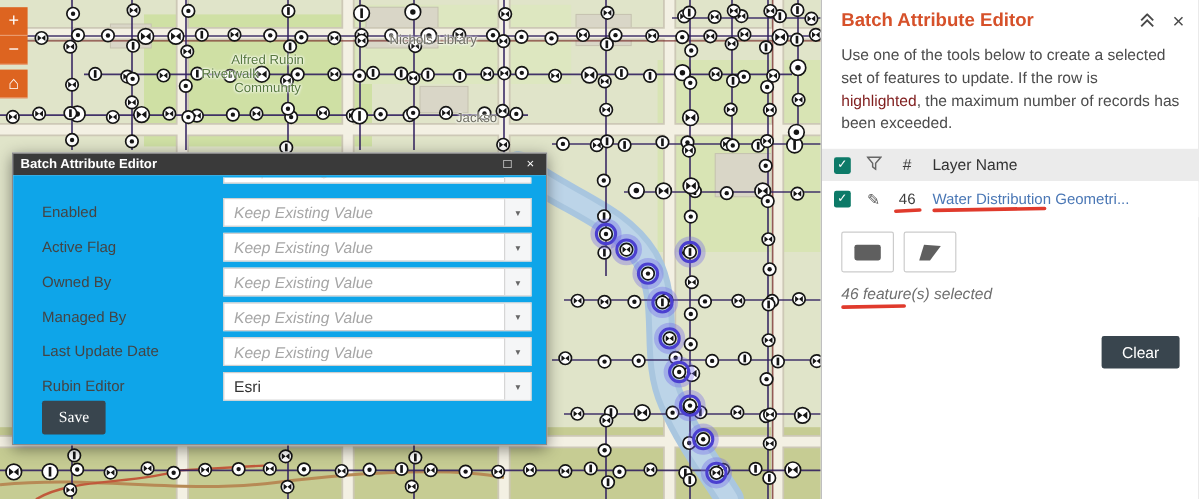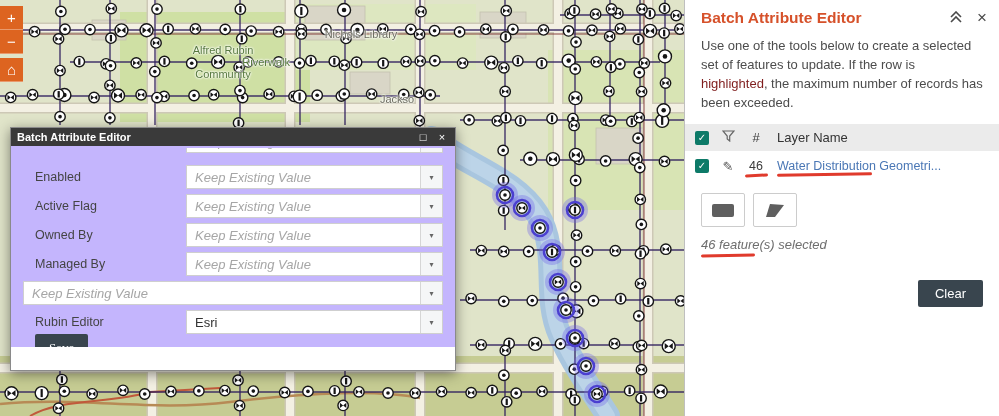--- a/index.html
+++ b/index.html
@@ -16,21 +16,21 @@
         font-size:15px;line-height:23px;text-align:center;cursor:pointer;
         border-bottom:1px solid rgba(255,255,255,.35);}
   #ctrl-home{top:58px;background:#dd6420;}
 
   
   .dialog{position:absolute;left:10px;top:127px;width:446px;height:244px;background:#fff;
           border:1px solid #8a8a8a;box-sizing:border-box;box-shadow:0 3px 12px rgba(0,0,0,.45);}
   .dialog-header{height:18px;background:#3a3a3a;display:flex;align-items:center;padding:0 6px;}
   .dialog-title{flex:1;color:#fff;font-size:11px;font-weight:bold;}
   .dh-icon{width:14px;text-align:center;font-size:11px;line-height:16px;color:#fff;margin-left:5px;cursor:pointer;}
-  .dialog-body{position:relative;height:201px;background:#c4b5fd;overflow:hidden;}
+  .dialog-body{position:relative;height:224px;background:#0ea5e9;overflow:hidden;}
   .form-row{display:flex;align-items:center;height:24px;margin:5px 12px;}
   .form-row label{width:163px;font-size:12.5px;color:#444;padding-left:12px;box-sizing:border-box;}
   .combo{flex:1;display:flex;border:1px solid #cfcfcf;height:24px;background:#fff;box-sizing:border-box;}
   .combo input{flex:1;min-width:0;border:0;outline:none;padding:0 8px;font-size:13px;color:#333;background:transparent;}
   .combo input::placeholder{color:#a6a6a6;font-style:italic;}
   .combo .arrow{width:21px;border-left:1px solid #d6d6d6;background:#f5f6f7;display:flex;
                 align-items:center;justify-content:center;color:#666;font-size:8px;cursor:pointer;}
   .form-row.partial{height:12px;overflow:hidden;margin-top:2px;margin-bottom:3px;}
   .form-row.partial .combo{transform:translateY(-13px);}
   .btn-slate{background:#39454e;color:#fff;font-size:13px;border:none;border-radius:2px;
@@ -609,21 +609,21 @@
         <circle cx="597" cy="394" r="5.2" fill="#fff" stroke="#151515" stroke-width="1.4"></circle>
         <path d="M593.776,391.4208 L597,394 L593.776,396.5792 Z M600.224,391.4208 L597,394 L600.224,396.5792 Z" fill="#151515"></path>
         <circle cx="575" cy="210" r="11" fill="none" stroke="#6f63e8" stroke-width="4" opacity="0.35"></circle>
         <circle cx="575" cy="210" r="8" fill="none" stroke="#4b3fd0" stroke-width="2.6"></circle>
         <circle cx="575" cy="210" r="5.2" fill="#fff" stroke="#151515" stroke-width="1.4"></circle>
         <rect x="573.9" y="206.776" width="2.2" height="6.448" fill="#151515"></rect>
       </svg>
 
     <div class="mlabel" style="left:296px;top:28px;width:130px;text-align:center;">Nichols Library</div>
     <div class="mlabel green" style="left:168px;top:44px;width:110px;text-align:center;">Alfred Rubin</div>
-    <div class="mlabel green" style="left:168px;top:56px;width:110px;text-align:right;margin-left:12px;">Riverwalk</div>
+    <div class="mlabel green" style="left:168px;top:56px;width:110px;text-align:left;">Riverwalk</div>
     <div class="mlabel green" style="left:168px;top:68px;width:110px;text-align:center;">Community</div>
     <div class="mlabel" style="left:380px;top:93px;">Jackso</div>
 
     <div class="ctrl" style="top:6px;">+</div>
     <div class="ctrl" style="top:30px;">−</div>
     <div class="ctrl" id="ctrl-home">⌂</div>
   </div>
 
   <div class="dialog">
     <div class="dialog-header">
@@ -667,20 +667,21 @@
 
       <div class="form-row">
         <label>Managed By</label>
         <div class="combo">
           <input placeholder="Keep Existing Value" style="">
           <span class="arrow">▾</span>
         </div>
       </div>
 
       <div class="form-row">
+        <label>Last Update Date</label>
         <div class="combo">
           <input placeholder="Keep Existing Value" style="">
           <span class="arrow">▾</span>
         </div>
       </div>
 
       <div class="form-row">
         <label>Rubin Editor</label>
         <div class="combo">
           <input value="Esri" style="">

